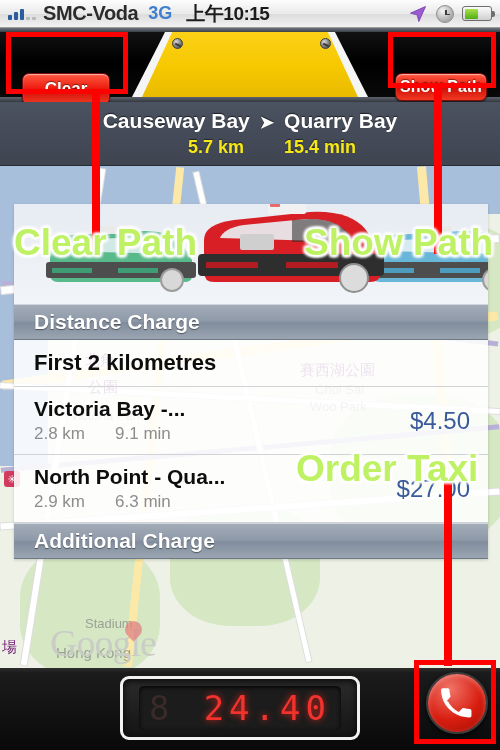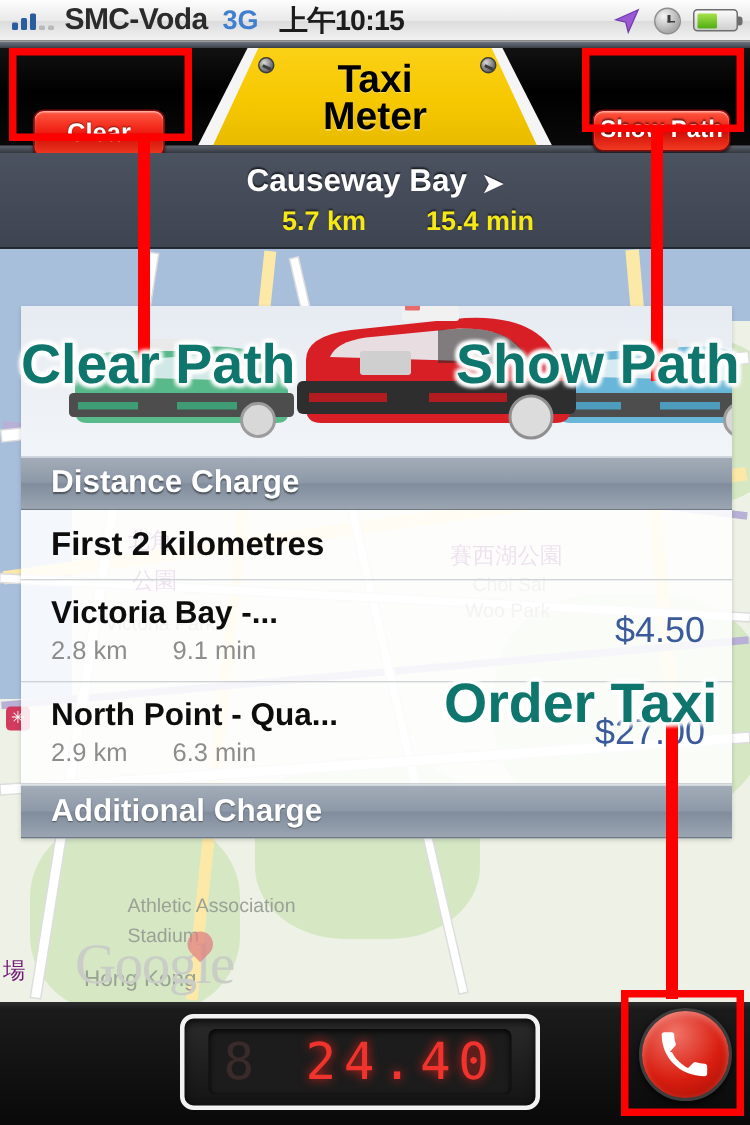--- a/index.html
+++ b/index.html
@@ -197,21 +197,21 @@
     border:2px solid #3d3d3d;
     box-shadow:0 2px 5px rgba(0,0,0,.8), inset 0 2px 5px rgba(255,255,255,.35);
     display:flex; align-items:center; justify-content:center;
   }
   .order-btn svg{ width:34px; height:34px; }
 
   
   .anno-box{ position:absolute; border:5px solid #f00; z-index:40; pointer-events:none;}
   .anno-line{ position:absolute; background:#f00; z-index:40; }
   .anno-txt{
-    position:absolute; z-index:41; color:#0f766e; font-weight:bold;
+    position:absolute; z-index:41; color:#bef264; font-weight:bold;
     font-size:37px; white-space:nowrap;
     text-shadow: 2px 0 3px #fff, -2px 0 3px #fff, 0 2px 3px #fff, 0 -2px 3px #fff,
                  2px 2px 3px #fff, -2px -2px 3px #fff, 2px -2px 3px #fff, -2px 2px 3px #fff;
   }
 </style>
 </head>
 <body>
 
 <div class="statusbar">
   <span class="sb-bars">
@@ -233,35 +233,32 @@
         <span></span>
       </span>
   </span>
 </div>
 
 <div class="header">
   <div class="hdr-top-rail"></div>
   <div class="hdr-bot-rail"></div>
   <div class="sign-edge"></div>
   <div class="sign"></div>
-  <div class="sign-text">
-    <span>Taxi</span>
-    <span>Meter</span>
-  </div>
   <span class="screw s1"></span>
   <span class="screw s2"></span>
 
   <div class="btn-red btn-clear">Clear</div>
   <div class="btn-red btn-showpath">Show Path</div>
 </div>
 
 <div class="routebar">
   <div class="route-line1">
     <span>Causeway Bay</span>
     <span class="route-arrow">➤</span>
+    <span>Quarry Bay</span>
   </div>
   <div class="route-line2">
     <span>5.7 km</span>
     <span>15.4 min</span>
   </div>
 </div>
 
 <div class="map">
   <div class="m-water"></div>
   <div class="m-water2"></div>
@@ -283,21 +280,20 @@
 
   <div class="m-label cjk" style="left:350px;top:40px;">東區走廊</div>
   <div class="m-label cjk" style="left:85px;top:185px;">北角</div>
   <div class="m-label cjk" style="left:88px;top:212px;">公園</div>
   <div class="m-label cjk" style="left:300px;top:195px;">賽西湖公園</div>
   <div class="m-label" style="left:315px;top:216px;">Choi Sai</div>
   <div class="m-label" style="left:310px;top:233px;">Woo Park</div>
   <div class="m-label" style="left:70px;top:242px;">Victoria Park</div>
   <div class="m-label" style="left:310px;top:104px;">King's Road</div>
   <div class="m-label" style="left:305px;top:122px;">Playground</div>
-  <div class="m-label" style="left:85px;top:430px;">Athletic Association</div>
   <div class="m-label" style="left:85px;top:450px;">Stadium</div>
   <div class="m-label" style="left:56px;top:478px;font-size:15px;">Hong Kong</div>
   <div class="m-label cjk" style="left:470px;top:130px;writing-mode:vertical-rl;">英皇道</div>
   <div class="m-label cjk" style="left:265px;top:375px;">南華體育</div>
   <div class="m-label cjk" style="left:2px;top:472px;">場</div>
   <div class="m-google">Google</div>
   <div class="m-pin"></div>
   <div class="m-icn" style="left:4px;top:305px;">✳</div>
 </div>
 

